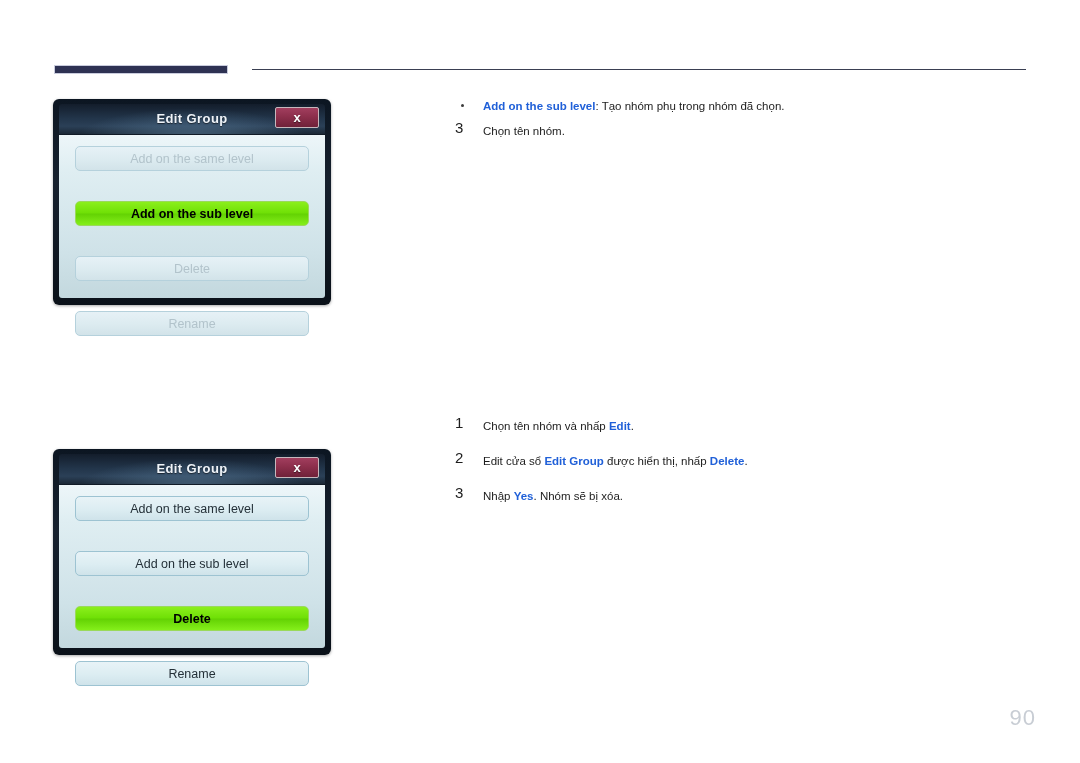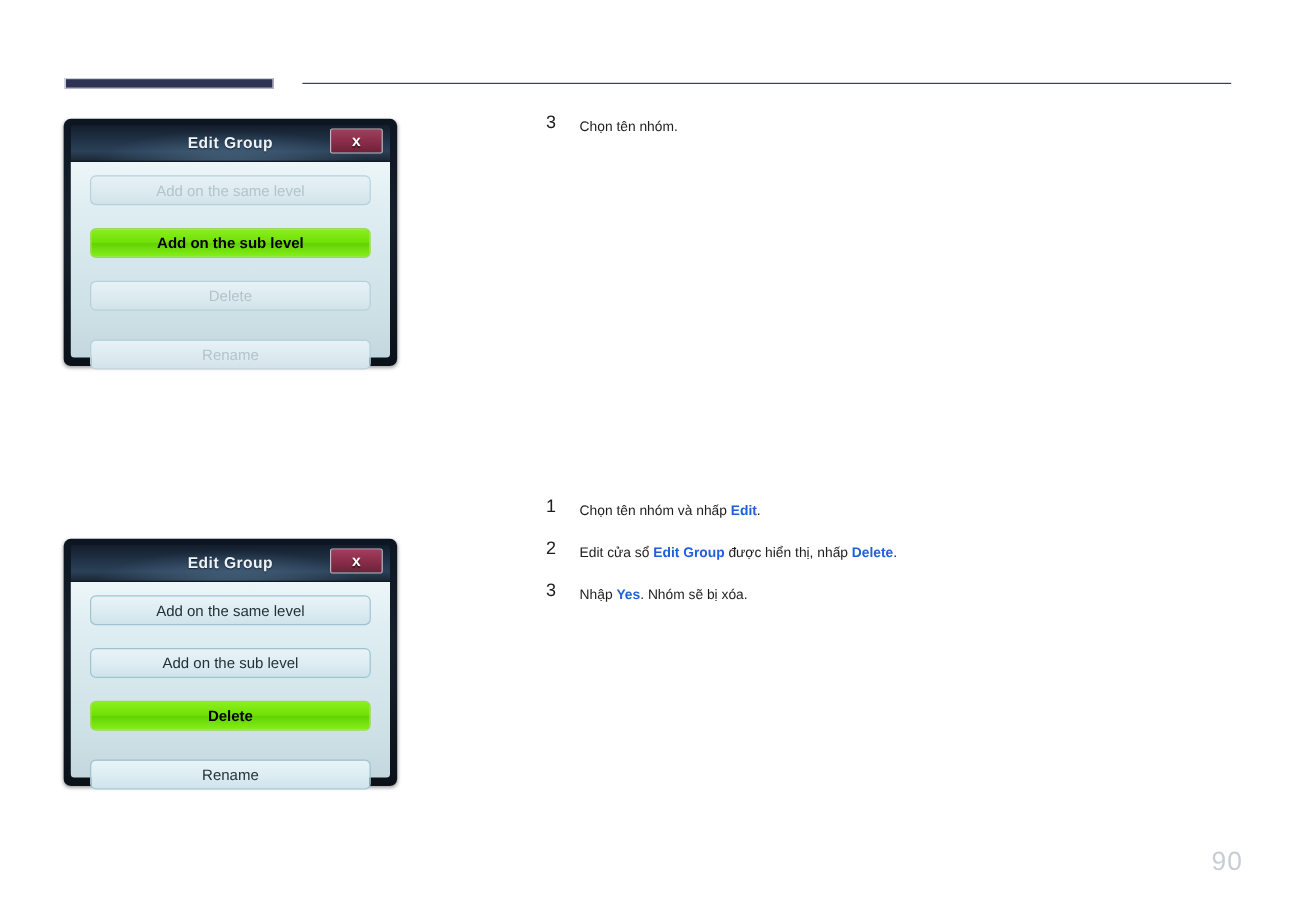--- a/index.html
+++ b/index.html
@@ -103,21 +103,21 @@
     border-radius: 0 0 3px 3px;
     background: linear-gradient(180deg, #edf6f9 0%, #dfeef2 22%, #cfe2e8 72%, #c3d8de 100%);
     padding: 11px 16px 0 16px;
     box-sizing: border-box;
   }
 
   .dlg-btn {
     position: relative;
     height: 25px;
     line-height: 24px;
-    margin-bottom: 19px;
+    margin-bottom: 30px;
     border-radius: 5px;
     text-align: center;
     font-size: 12.5px;
     box-sizing: border-box;
     cursor: pointer;
   }
   .dlg-btn.normal {
     background: linear-gradient(180deg, #e8f3f7 0%, #dcedf2 55%, #cfe3ea 100%);
     border: 1px solid #9dc3d2;
     color: #243038;
@@ -226,20 +226,23 @@
   </div>
   <div class="dialog-body">
     <div class="dlg-btn disabled">Add on the same level</div>
     <div class="dlg-btn highlight">Add on the sub level</div>
     <div class="dlg-btn disabled">Delete</div>
     <div class="dlg-btn disabled">Rename</div>
   </div>
 </div>
 
 <div class="right-col">
+  <div class="bullet-row">
+    <span class="bullet-dot"></span><span class="kw">Add on the sub level</span><span>: </span><span>Tạo nhóm phụ trong nhóm đã chọn.</span>
+  </div>
   <div class="num-row">
     <span class="num-badge">3</span><span>Chọn tên nhóm.</span>
   </div>
 </div>
 
 <div class="section-heading">Xóa nhóm</div>
 
 <div class="dialog d2">
   <div class="titlebar">
     <div class="title-text">Edit Group</div>

